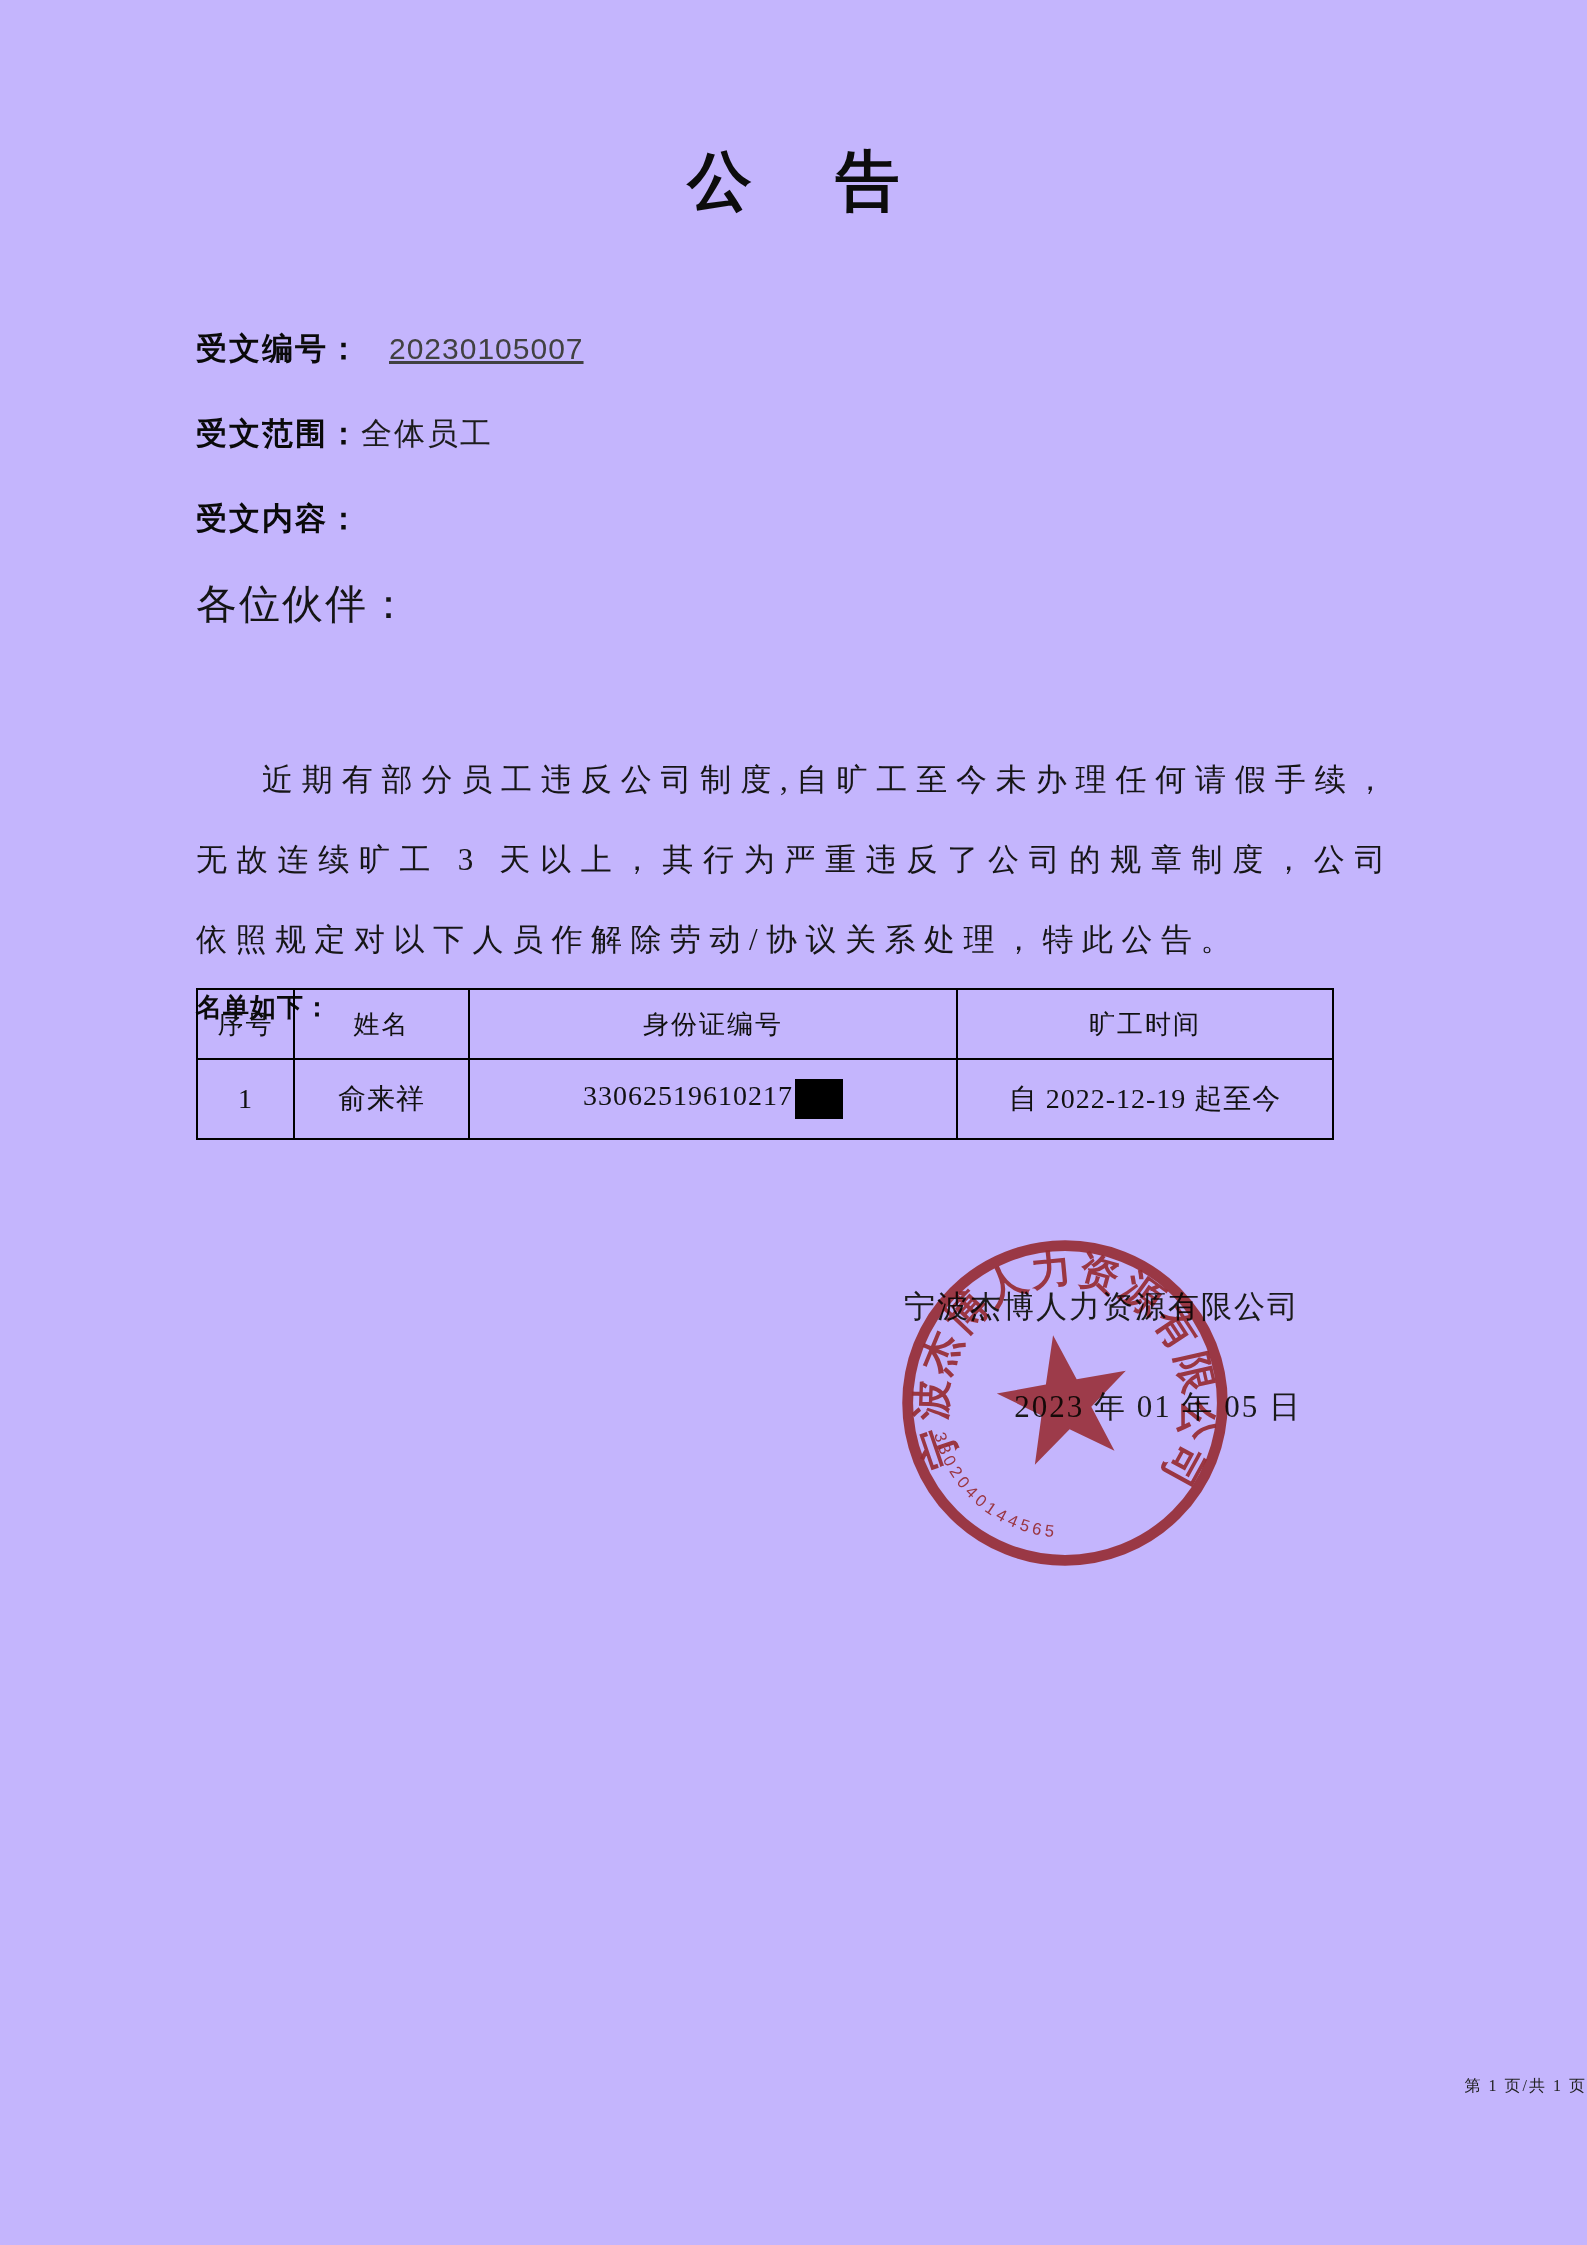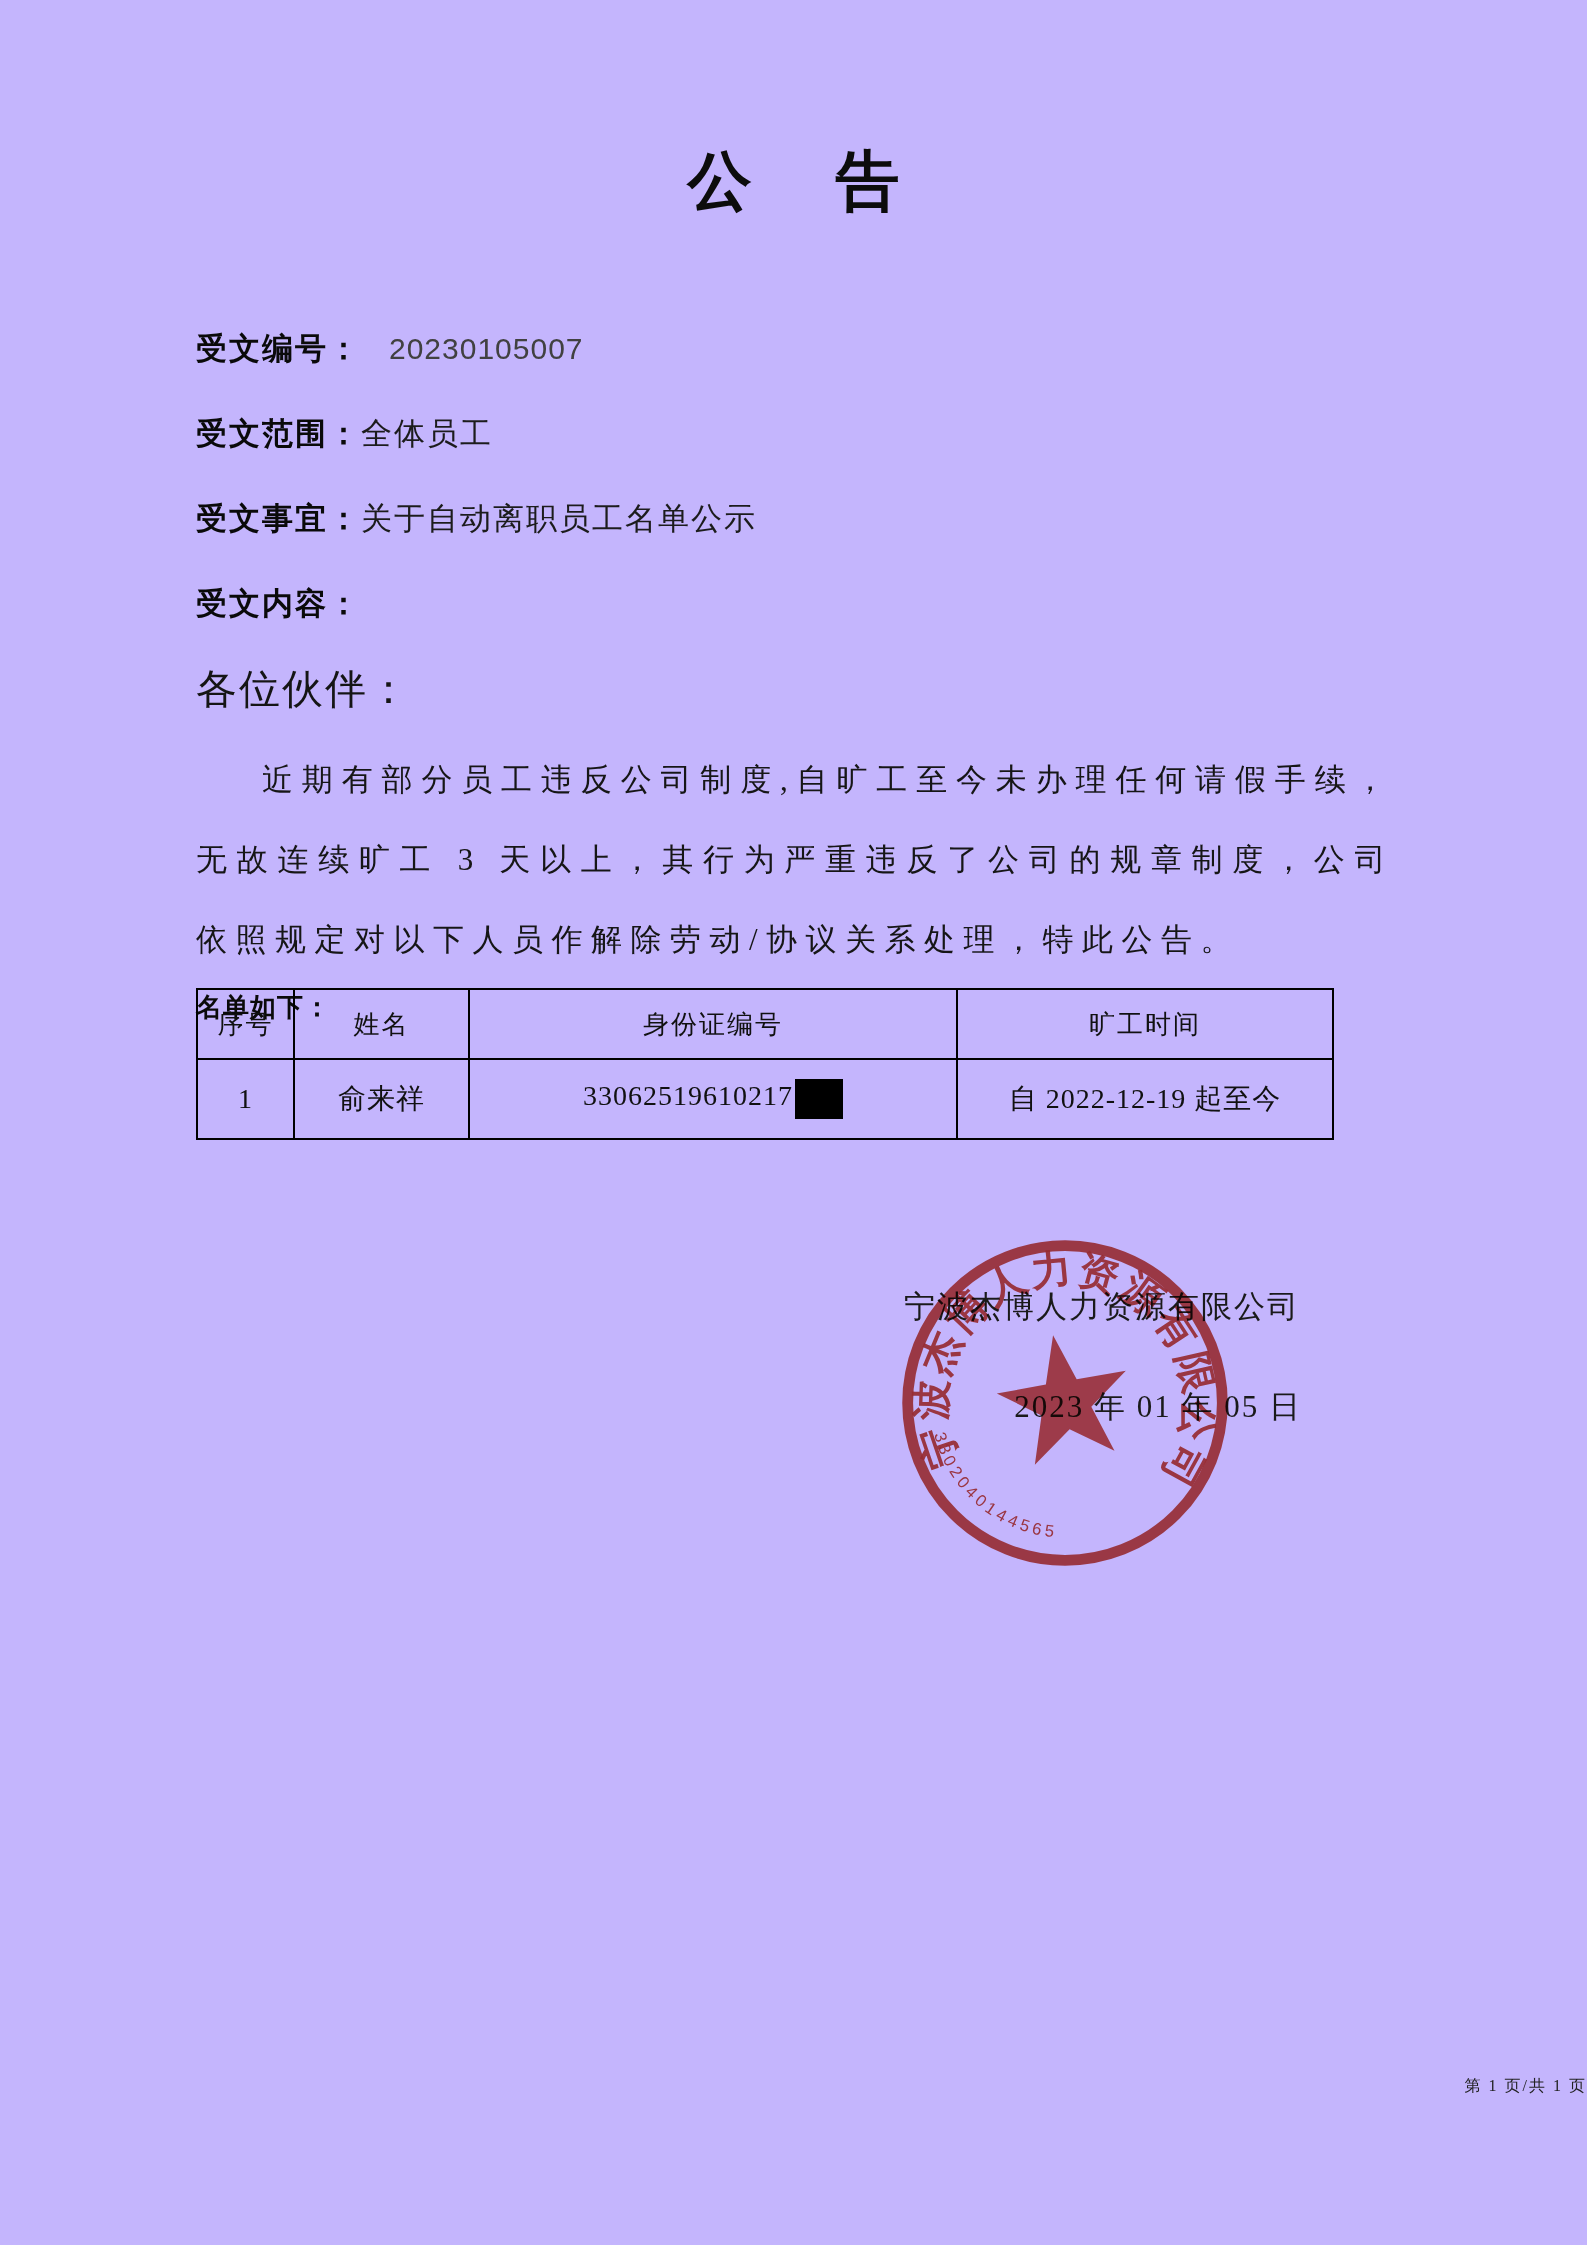--- a/index.html
+++ b/index.html
@@ -20,21 +20,21 @@
     letter-spacing:34px;text-indent:34px;
     color:#0c0c0c;
   }
   
   .meta{position:absolute;top:326px;left:196px;}
   .meta-row{height:85px;font-size:31px;line-height:46px;white-space:nowrap;}
   .meta-label{font-weight:700;color:#0a0a0a;letter-spacing:2px;}
   .meta-value{color:#1c1c1c;letter-spacing:2px;}
   .meta-value.numval{
     font-family:"Liberation Sans","DejaVu Sans",sans-serif;
-    color:#414141;margin-left:28px;letter-spacing:1px;font-size:30px;
+    color:#414141;margin-left:28px;letter-spacing:1px;font-size:30px;text-decoration:underline;
   }
   .salutation{font-size:41px;line-height:46px;color:#151515;letter-spacing:2px;}
   
   .body-paragraph{
     position:absolute;top:740px;left:196px;width:1198px;
     font-size:31px;line-height:80px;
     letter-spacing:8.5px;
     text-align:justify;text-justify:inter-ideograph;
     text-indent:66px;
     color:#161616;
@@ -87,23 +87,20 @@
   <div class="doc-title">公 告</div>
 
   <div class="meta">
     <div class="meta-row">
       <span class="meta-label">受文编号：</span><span class="meta-value numval">20230105007</span>
     </div>
     <div class="meta-row">
       <span class="meta-label">受文范围：</span><span class="meta-value">全体员工</span>
     </div>
     <div class="meta-row">
-      <span class="meta-label">受文事宜：</span><span class="meta-value">关于自动离职员工名单公示</span>
-    </div>
-    <div class="meta-row">
       <span class="meta-label">受文内容：</span><span class="meta-value"></span>
     </div>
     <div class="salutation">各位伙伴：</div>
   </div>
 
   <div class="body-paragraph">近期有部分员工违反公司制度,自旷工至今未办理任何请假手续，无故连续旷工 3 天以上，其行为严重违反了公司的规章制度，公司依照规定对以下人员作解除劳动/协议关系处理，特此公告。</div>
 
   <div class="list-label">名单如下：</div>
 
   <table class="roster">

